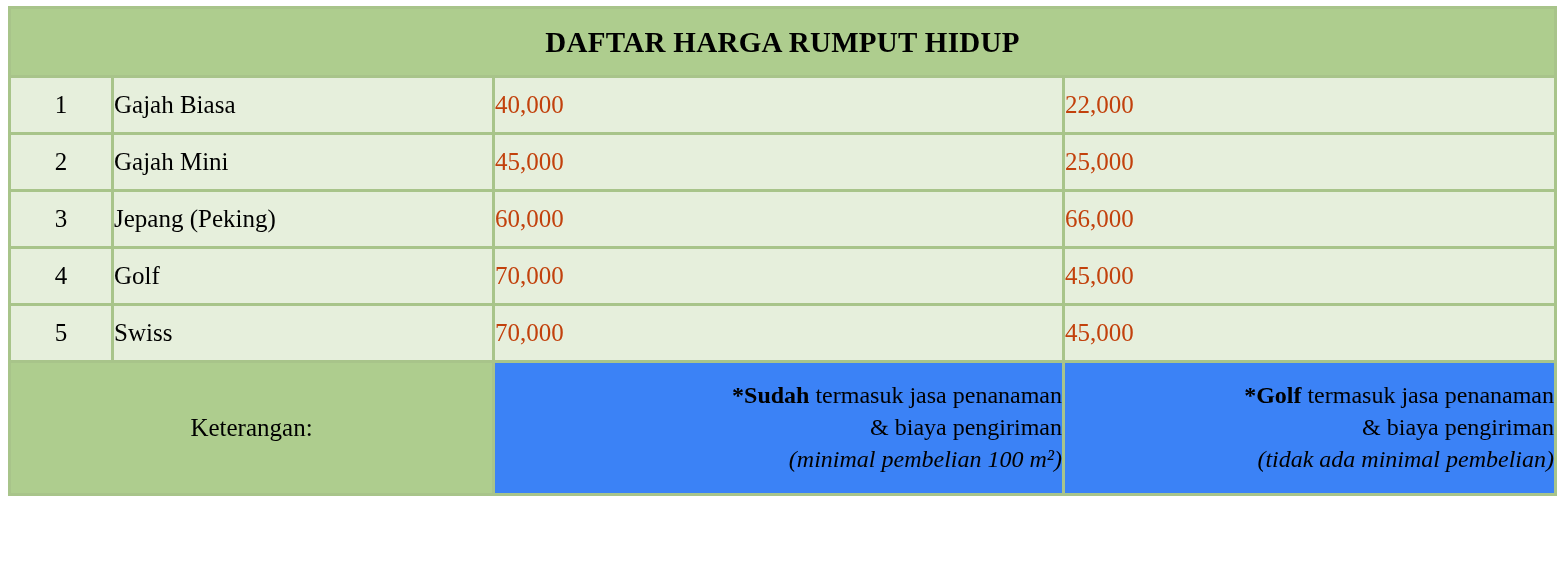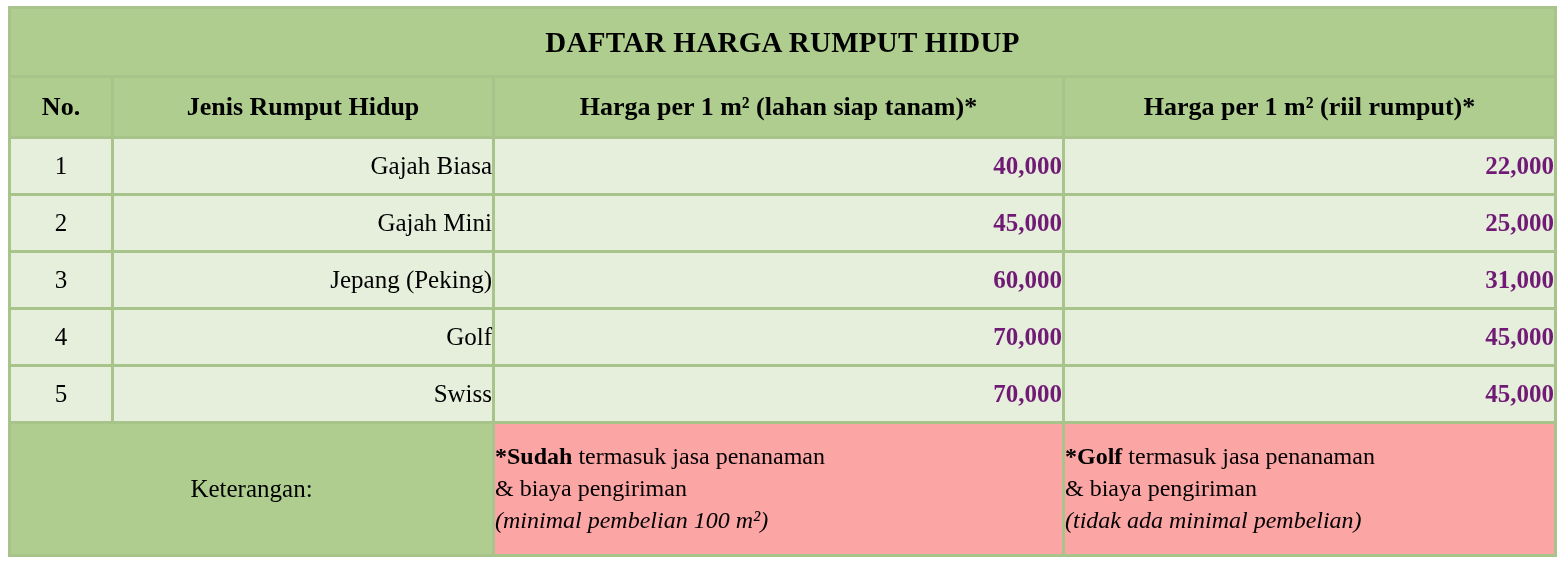--- a/index.html
+++ b/index.html
@@ -51,44 +51,43 @@
   }
   .num-cell {
     background: #e6efdc;
     text-align: center;
     font-size: 25px;
     height: 54px;
     color: #000;
   }
   .name-cell {
     background: #e6efdc;
-    text-align: right;
+    text-align: left;
     font-size: 25px;
     height: 54px;
     padding-left: 10px;
     color: #000;
   }
   .price-cell {
     background: #e6efdc;
-    text-align: right;
+    text-align: left;
     font-size: 25px;
     height: 54px;
-    color: #701a75;
-    font-weight: bold;
+    color: #c2410c;
   }
   .note-label-cell {
     background: #aecd8e;
     text-align: center;
     font-size: 25px;
     color: #000000;
     height: 130px;
   }
   .note-cell {
-    background: #fca5a5;
-    text-align: left;
+    background: #3b82f6;
+    text-align: right;
     font-size: 24px;
     color: #000;
     height: 130px;
     line-height: 1.32;
     padding: 4px 6px;
   }
   .note-cell .line1 { display: block; }
   .note-cell .line2 { display: block; }
   .note-cell .line3 { display: block; font-style: italic; }
   .note-cell b { font-weight: bold; }
@@ -105,44 +104,38 @@
     <colgroup>
       <col class="c-no">
       <col class="c-name">
       <col class="c-p1">
       <col class="c-p2">
     </colgroup>
     <tbody>
       <tr>
         <td class="title-cell" colspan="4">DAFTAR HARGA RUMPUT HIDUP</td>
       </tr>
-      <tr>
-        <td class="hdr">No.</td>
-        <td class="hdr">Jenis Rumput Hidup</td>
-        <td class="hdr">Harga per 1 m² (lahan siap tanam)*</td>
-        <td class="hdr">Harga per 1 m² (riil rumput)*</td>
-      </tr>
 
       <tr>
         <td class="num-cell">1</td>
         <td class="name-cell">Gajah Biasa</td>
         <td class="price-cell">40,000</td>
         <td class="price-cell">22,000</td>
       </tr>
       <tr>
         <td class="num-cell">2</td>
         <td class="name-cell">Gajah Mini</td>
         <td class="price-cell">45,000</td>
         <td class="price-cell">25,000</td>
       </tr>
       <tr>
         <td class="num-cell">3</td>
         <td class="name-cell">Jepang (Peking)</td>
         <td class="price-cell">60,000</td>
-        <td class="price-cell">31,000</td>
+        <td class="price-cell">66,000</td>
       </tr>
       <tr>
         <td class="num-cell">4</td>
         <td class="name-cell">Golf</td>
         <td class="price-cell">70,000</td>
         <td class="price-cell">45,000</td>
       </tr>
       <tr>
         <td class="num-cell">5</td>
         <td class="name-cell">Swiss</td>

